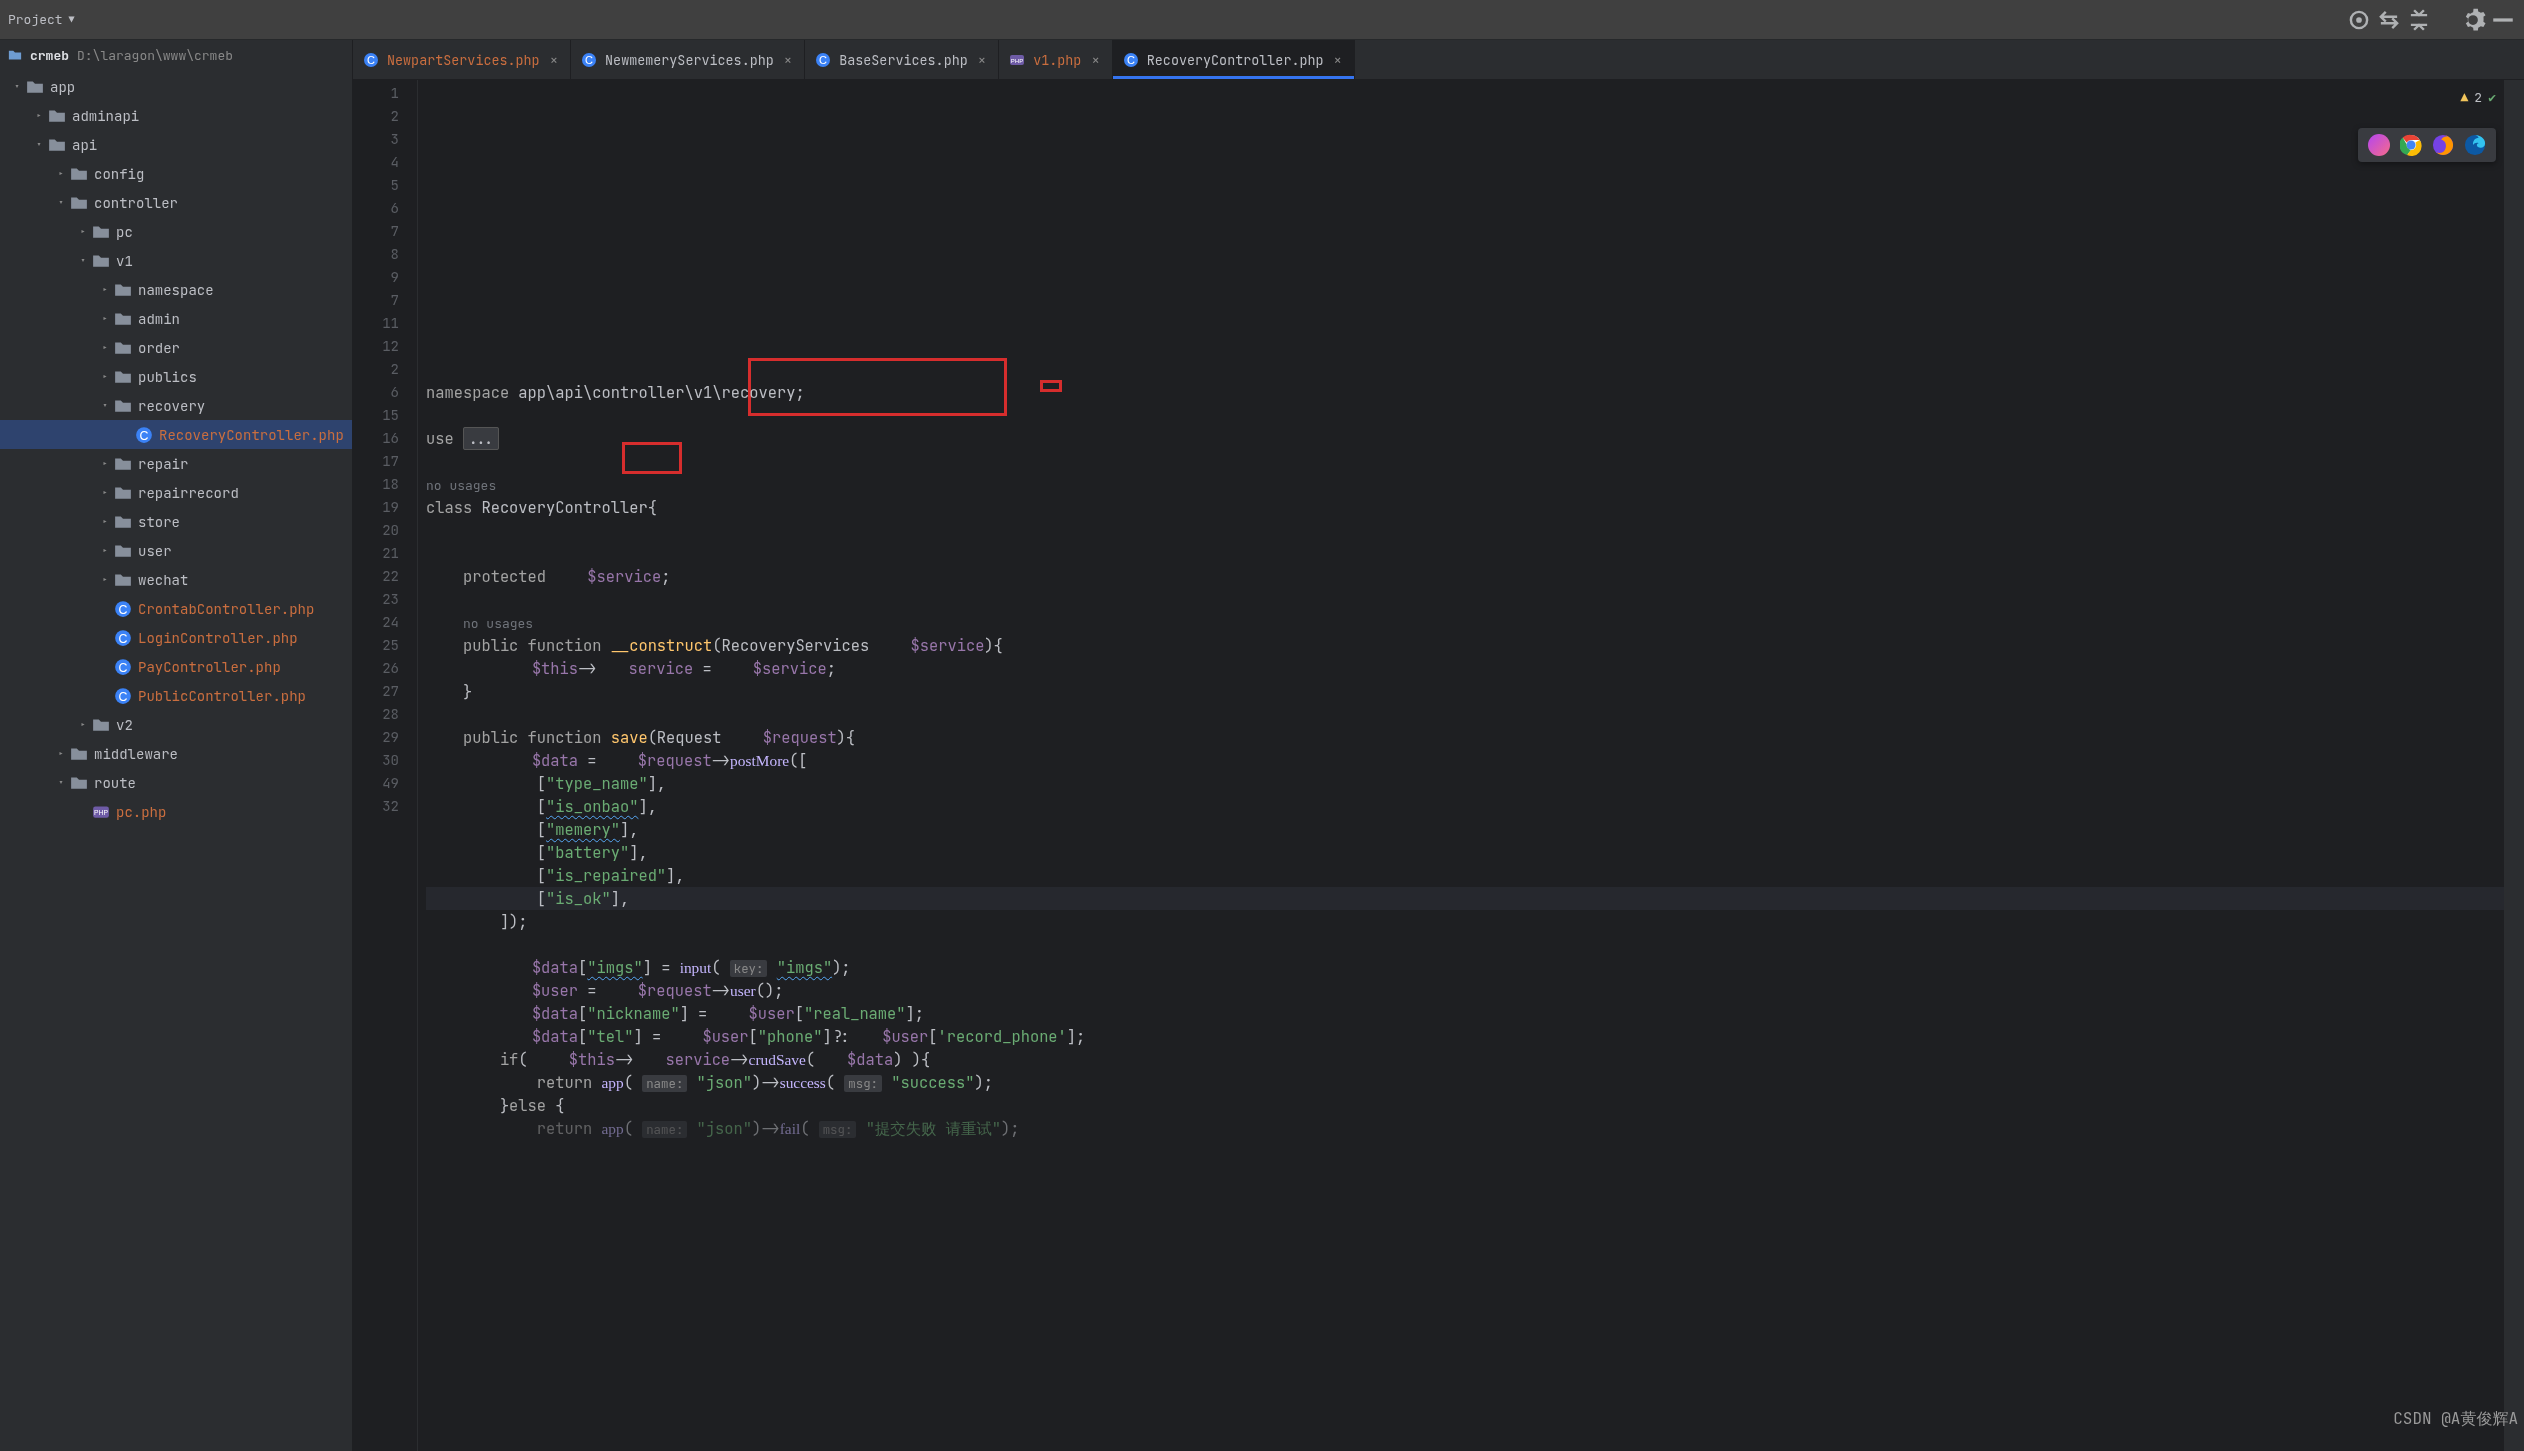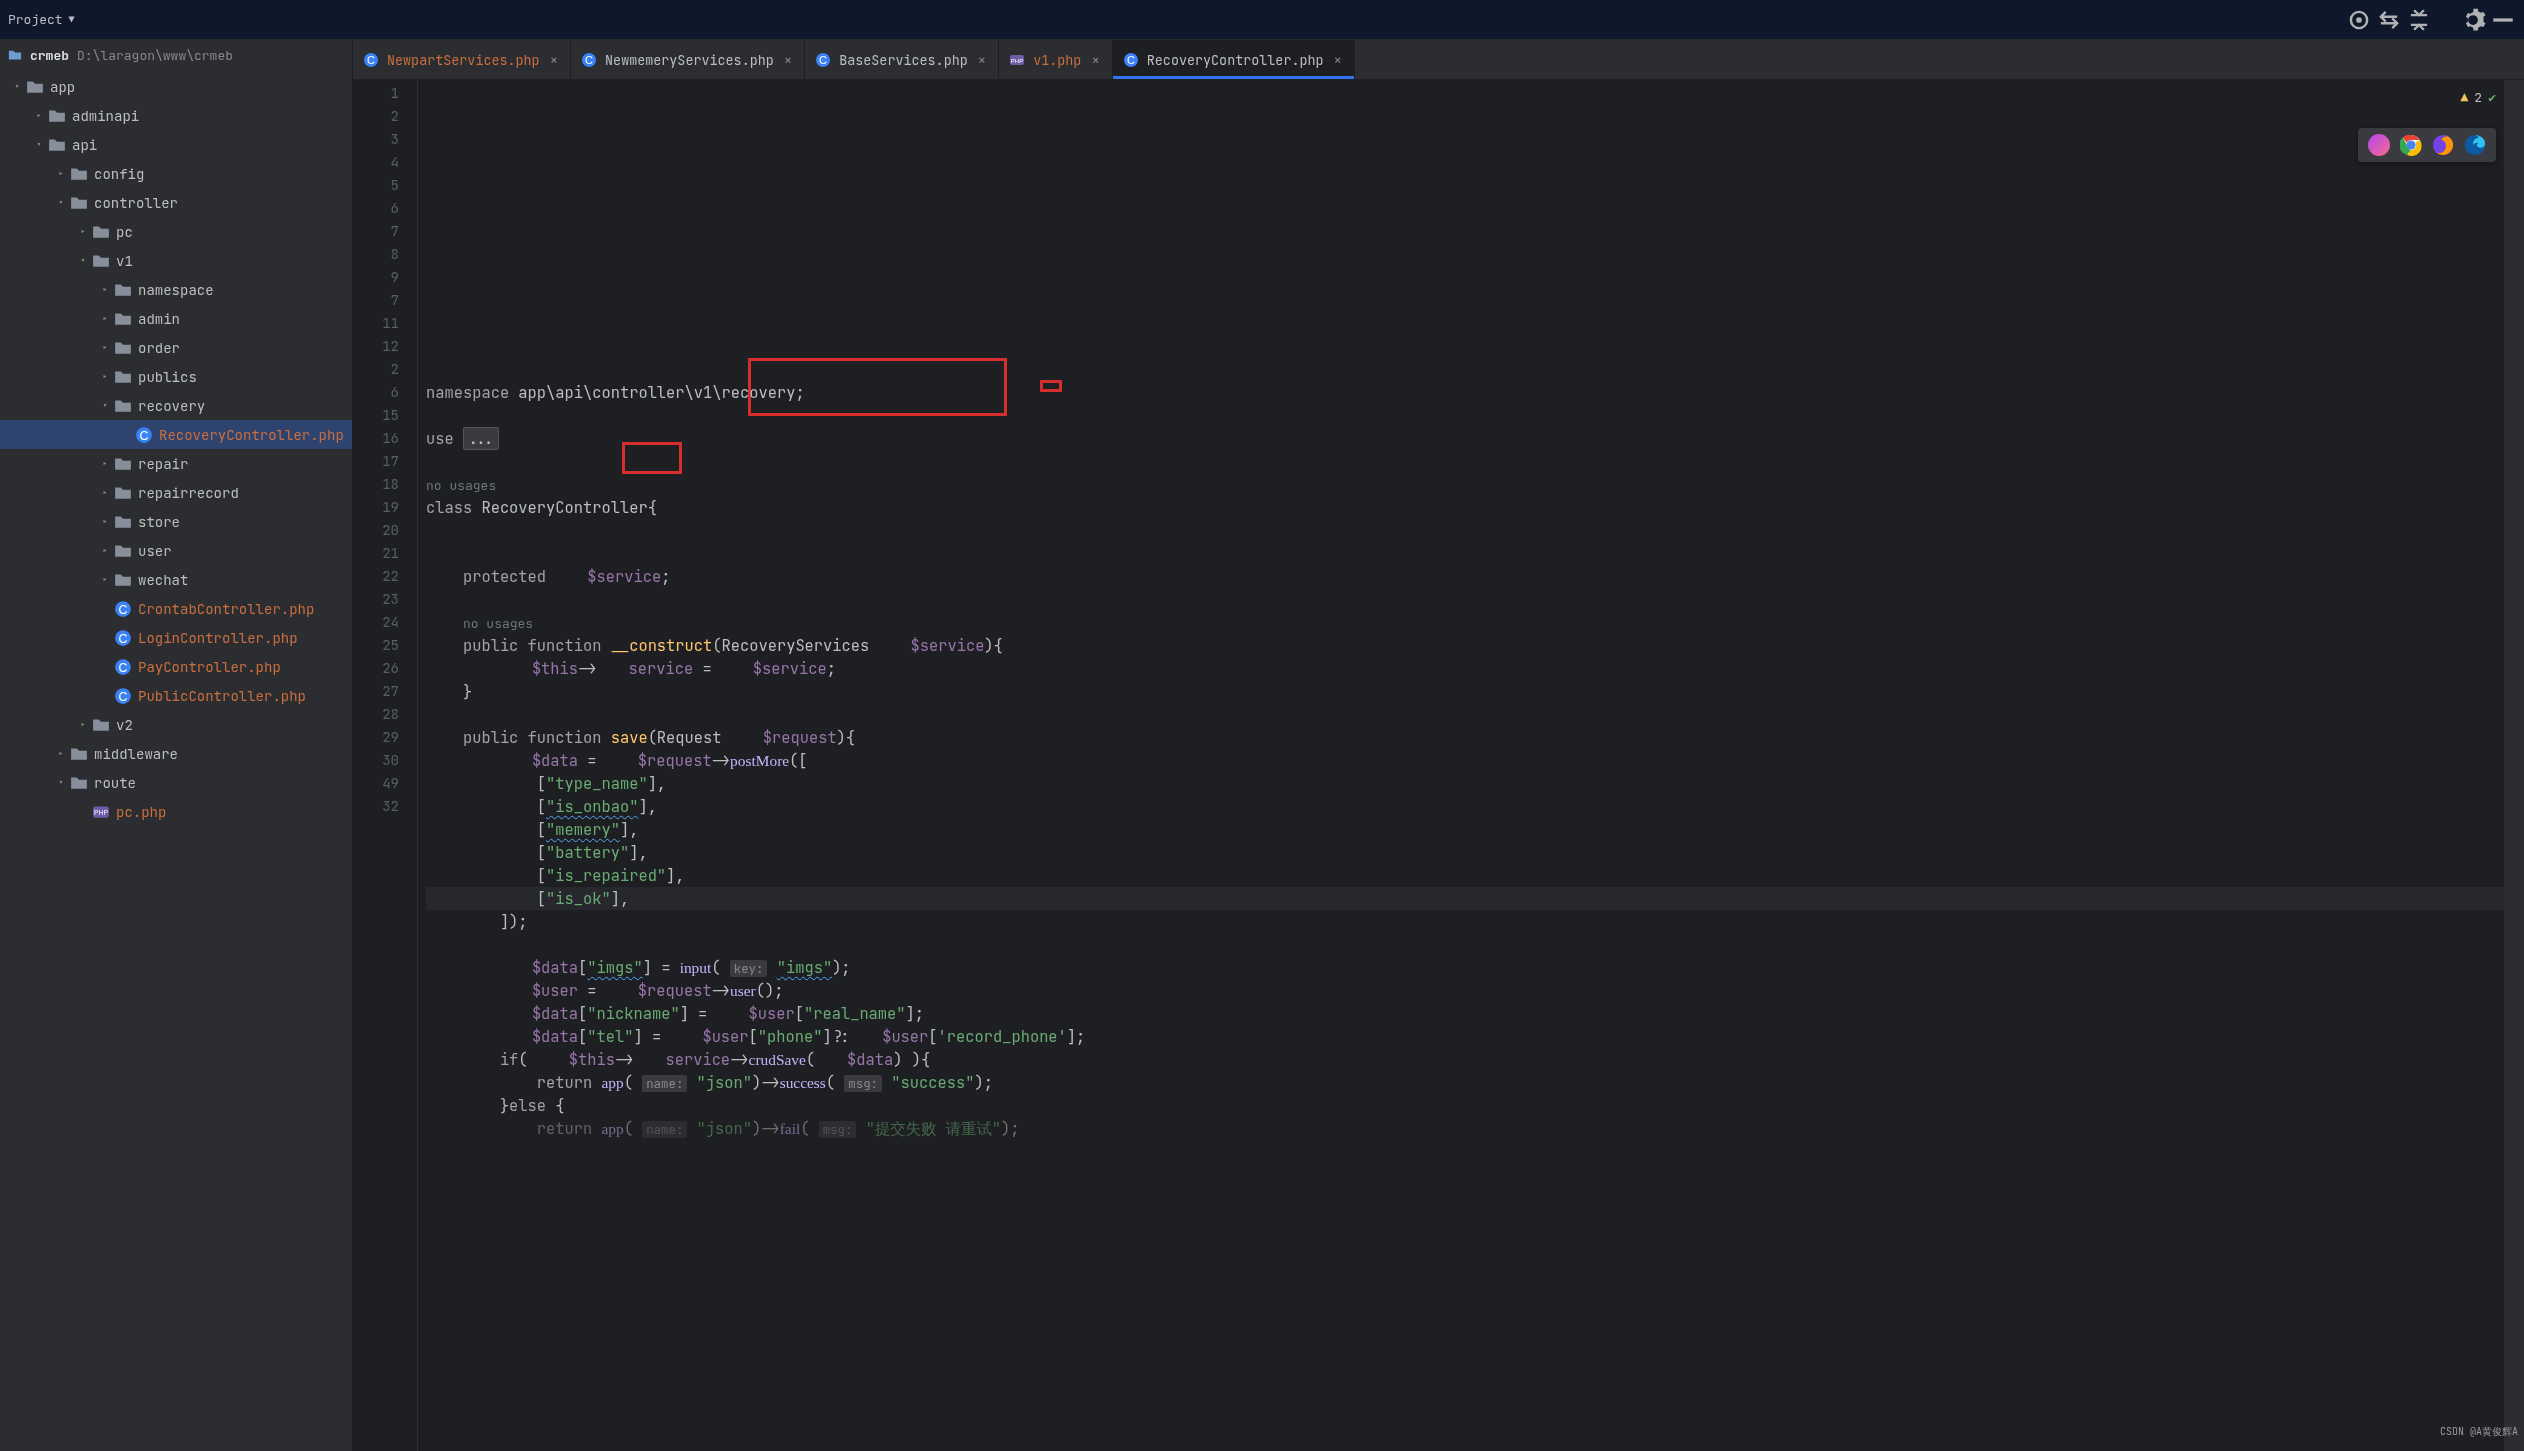--- a/index.html
+++ b/index.html
@@ -1,20 +1,20 @@
 <!DOCTYPE html>
 <html><head>
 <meta charset="utf-8">
 <style>
 * { margin: 0; padding: 0; box-sizing: border-box; }
 body { font-family: "JetBrains Mono", Consolas, monospace; background: #2b2d30; color: #bcbec4; overflow: hidden; font-size: 13px; user-select: none; }
 .root { display: flex; flex-direction: column; width: 100vw; height: 100vh; }
 
 
-.top-tools { height: 40px; background: #0f172a; display: flex; align-items: center; padding: 0 8px; gap: 4px; border-bottom: 1px solid #26282a;}
+.top-tools { height: 40px; background: #404040; display: flex; align-items: center; padding: 0 8px; gap: 4px; border-bottom: 1px solid #26282a;}
 .top-tools .left-label { color: #bcbec4; font-size: 13px; margin-right: 12px; display:flex; align-items:center; gap:6px;}
 .top-tools .chev { font-size: 10px; color:#bcbec4;}
 .top-tools .spacer { flex:1; }
 .iconbtn { width: 26px; height: 26px; display:flex; align-items:center; justify-content:center; color:#afb1b3; cursor:pointer; border-radius:3px;}
 
 .body-row { flex:1; display:flex; min-height:0; }
 
 
 .panel { width: 353px; background:#2b2d30; border-right:1px solid #1e1f22; display:flex; flex-direction:column; overflow:auto;}
 .proj-path { height:30px; display:flex; align-items:center; padding-left:8px; gap:8px; color:#888; font-size:13px;}
@@ -59,21 +59,21 @@
 
 .redbox { position:absolute; border:3px solid #d62d2d; pointer-events:none;}
 
 .status-top-right{ position:absolute; top:6px; right:8px; display:flex; align-items:center; gap:6px; color:#bcbec4; font-size:13px;}
 .status-top-right .warn-icon{color:#f2c55c;}
 .status-top-right .tick{color:#6aab73;}
 
 .browser-icons{ position:absolute; top:48px; right:8px; background:#393b40; display:flex; gap:10px; padding:6px 10px; border-radius:4px; box-shadow:0 2px 6px rgba(0,0,0,.4);}
 .browser-icons div{width:22px;height:22px;border-radius:50%;display:flex;align-items:center;justify-content:center;}
 
-.watermark{ position:fixed; right:6px; bottom:12px; font-size:10px; color:#999;}
+.watermark{ position:fixed; right:6px; bottom:21px; font-size:16px; color:#999;}
 
 .minimap { width:20px; background:#2b2d30;}
 </style>
 </head>
 <body>
 
 <div class="root">
   <div class="top-tools">
     <div class="left-label">
       <span>Project</span>

